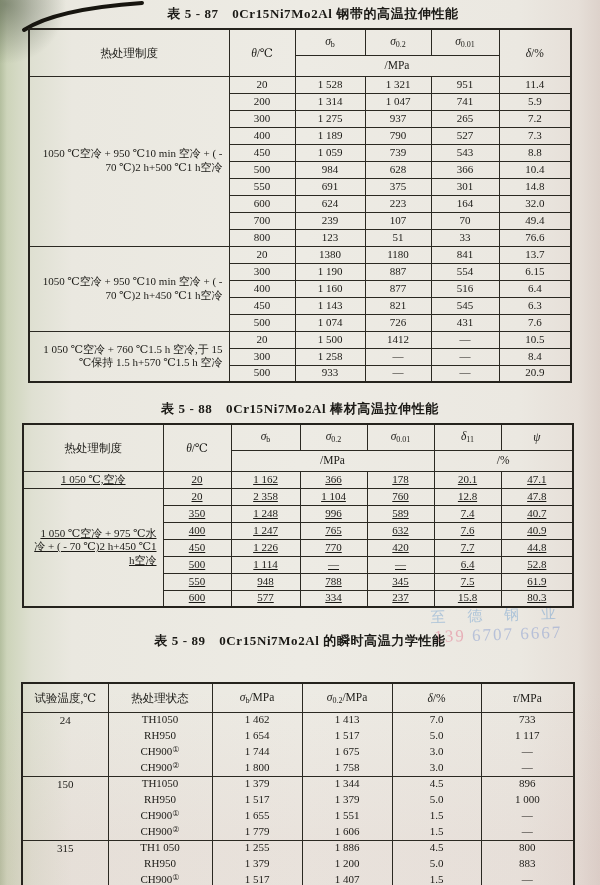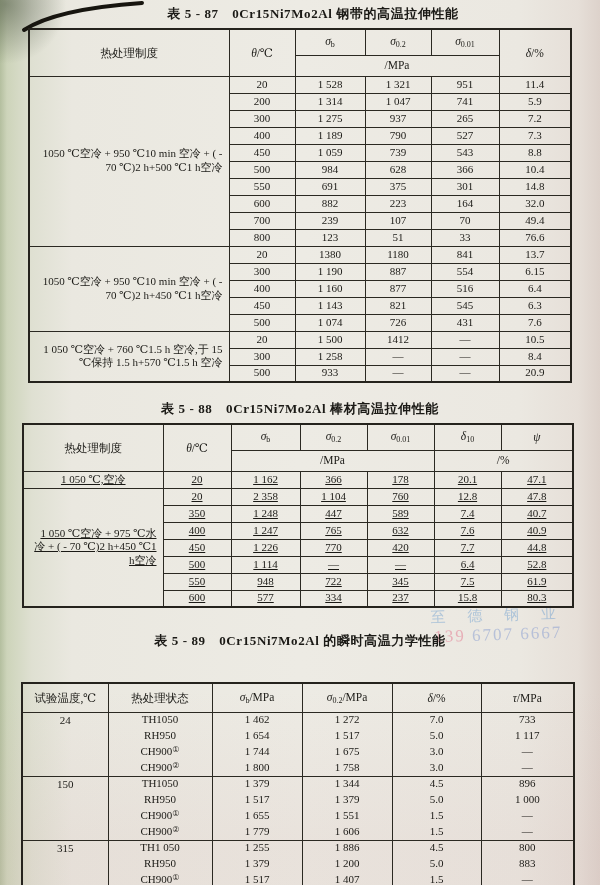--- a/index.html
+++ b/index.html
@@ -146,21 +146,21 @@
         </tr>
         <tr>
           <td>550</td>
           <td>691</td>
           <td>375</td>
           <td>301</td>
           <td>14.8</td>
         </tr>
         <tr>
           <td>600</td>
-          <td>882</td>
+          <td>624</td>
           <td>223</td>
           <td>164</td>
           <td>32.0</td>
         </tr>
         <tr>
           <td>700</td>
           <td>239</td>
           <td>107</td>
           <td>70</td>
           <td>49.4</td>
@@ -244,21 +244,21 @@
         <col style="width: 67px;">
         <col style="width: 72px;">
       </colgroup>
       <thead>
         <tr>
           <th rowspan="2">热处理制度</th>
           <th rowspan="2"><i>θ</i>/℃</th>
           <th><i>σ</i><sub>b</sub></th>
           <th><i>σ</i><sub>0.2</sub></th>
           <th><i>σ</i><sub>0.01</sub></th>
-          <th><i>δ</i><sub>10</sub></th>
+          <th><i>δ</i><sub>11</sub></th>
           <th><i>ψ</i></th>
         </tr>
         <tr>
           <th colspan="3">/MPa</th>
           <th colspan="2">/%</th>
         </tr>
       </thead>
       <tbody>
         <tr class="gstart">
           <td rowspan="1" class="label-cell">1 050 ℃,空冷</td>
@@ -274,21 +274,21 @@
           <td>20</td>
           <td>2 358</td>
           <td>1 104</td>
           <td>760</td>
           <td>12.8</td>
           <td>47.8</td>
         </tr>
         <tr>
           <td>350</td>
           <td>1 248</td>
-          <td>447</td>
+          <td>996</td>
           <td>589</td>
           <td>7.4</td>
           <td>40.7</td>
         </tr>
         <tr>
           <td>400</td>
           <td>1 247</td>
           <td>765</td>
           <td>632</td>
           <td>7.6</td>
@@ -306,21 +306,21 @@
           <td>500</td>
           <td>1 114</td>
           <td>—</td>
           <td>—</td>
           <td>6.4</td>
           <td>52.8</td>
         </tr>
         <tr>
           <td>550</td>
           <td>948</td>
-          <td>722</td>
+          <td>788</td>
           <td>345</td>
           <td>7.5</td>
           <td>61.9</td>
         </tr>
         <tr>
           <td>600</td>
           <td>577</td>
           <td>334</td>
           <td>237</td>
           <td>15.8</td>
@@ -347,21 +347,21 @@
           <th><i>σ</i><sub>0.2</sub>/MPa</th>
           <th><i>δ</i>/%</th>
           <th><i>τ</i>/MPa</th>
         </tr>
       </thead>
       <tbody>
         <tr class="gstart">
           <td rowspan="4" class="label-cell vtop">24</td>
           <td>TH1050</td>
           <td>1 462</td>
-          <td>1 272</td>
+          <td>1 413</td>
           <td>7.0</td>
           <td>733</td>
         </tr>
         <tr>
           <td>RH950</td>
           <td>1 654</td>
           <td>1 517</td>
           <td>5.0</td>
           <td>1 117</td>
         </tr>

